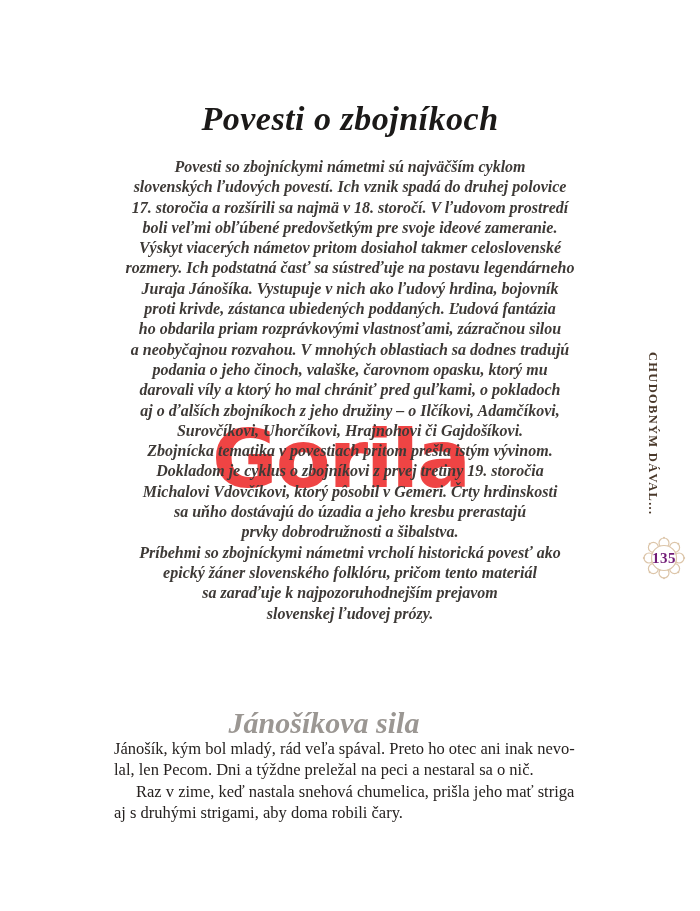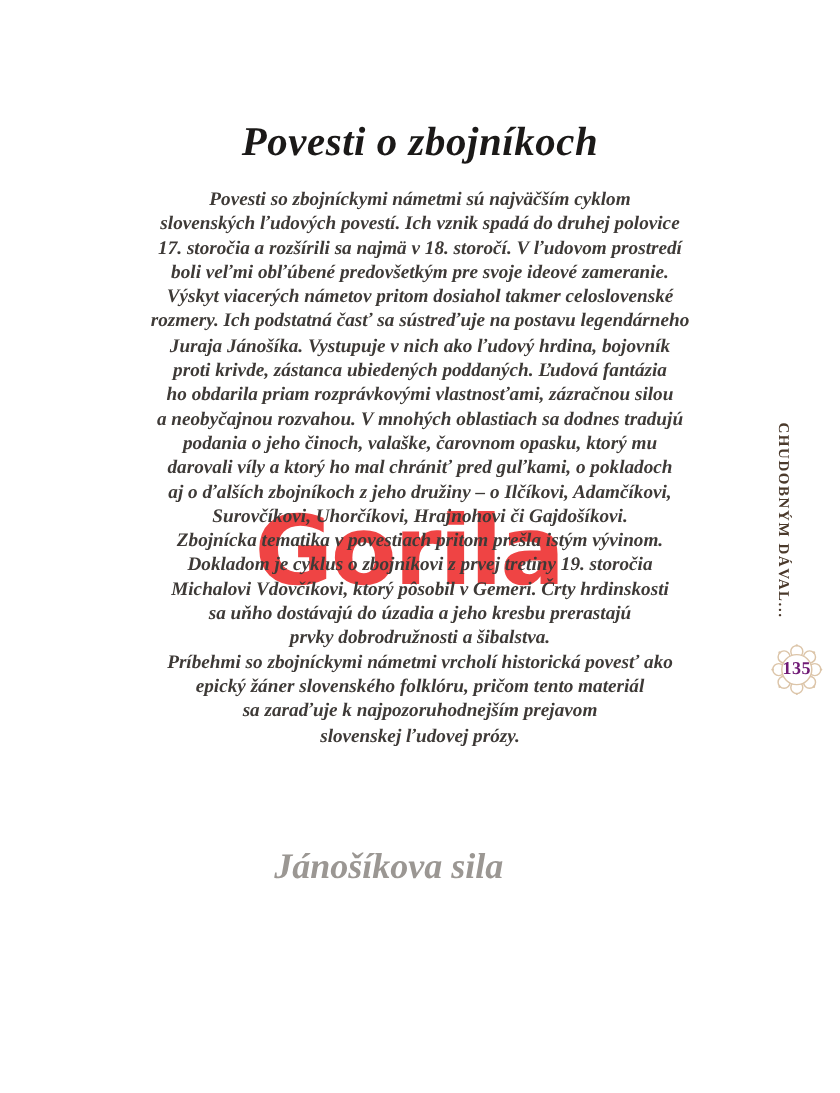--- a/index.html
+++ b/index.html
@@ -162,15 +162,19 @@
         <circle cx="1.8" cy="22" r="1"></circle>
         <circle cx="7.7" cy="7.7" r="1"></circle>
       </g>
     </svg>
     <span class="page-number">135</span>
   </div>
 
   <h2 class="section-heading">Jánošíkova sila</h2>
 
   <div class="body-text">
+    <p>Jánošík, kým bol mladý, rád veľa spával. Preto ho otec ani inak nevo-
+lal, len Pecom. Dni a týždne preležal na peci a nestaral sa o nič.</p>
+    <p class="indented">Raz v zime, keď nastala snehová chumelica, prišla jeho mať striga
+aj s druhými strigami, aby doma robili čary.</p>
   </div>
 
 </div>
 
 </body></html>

